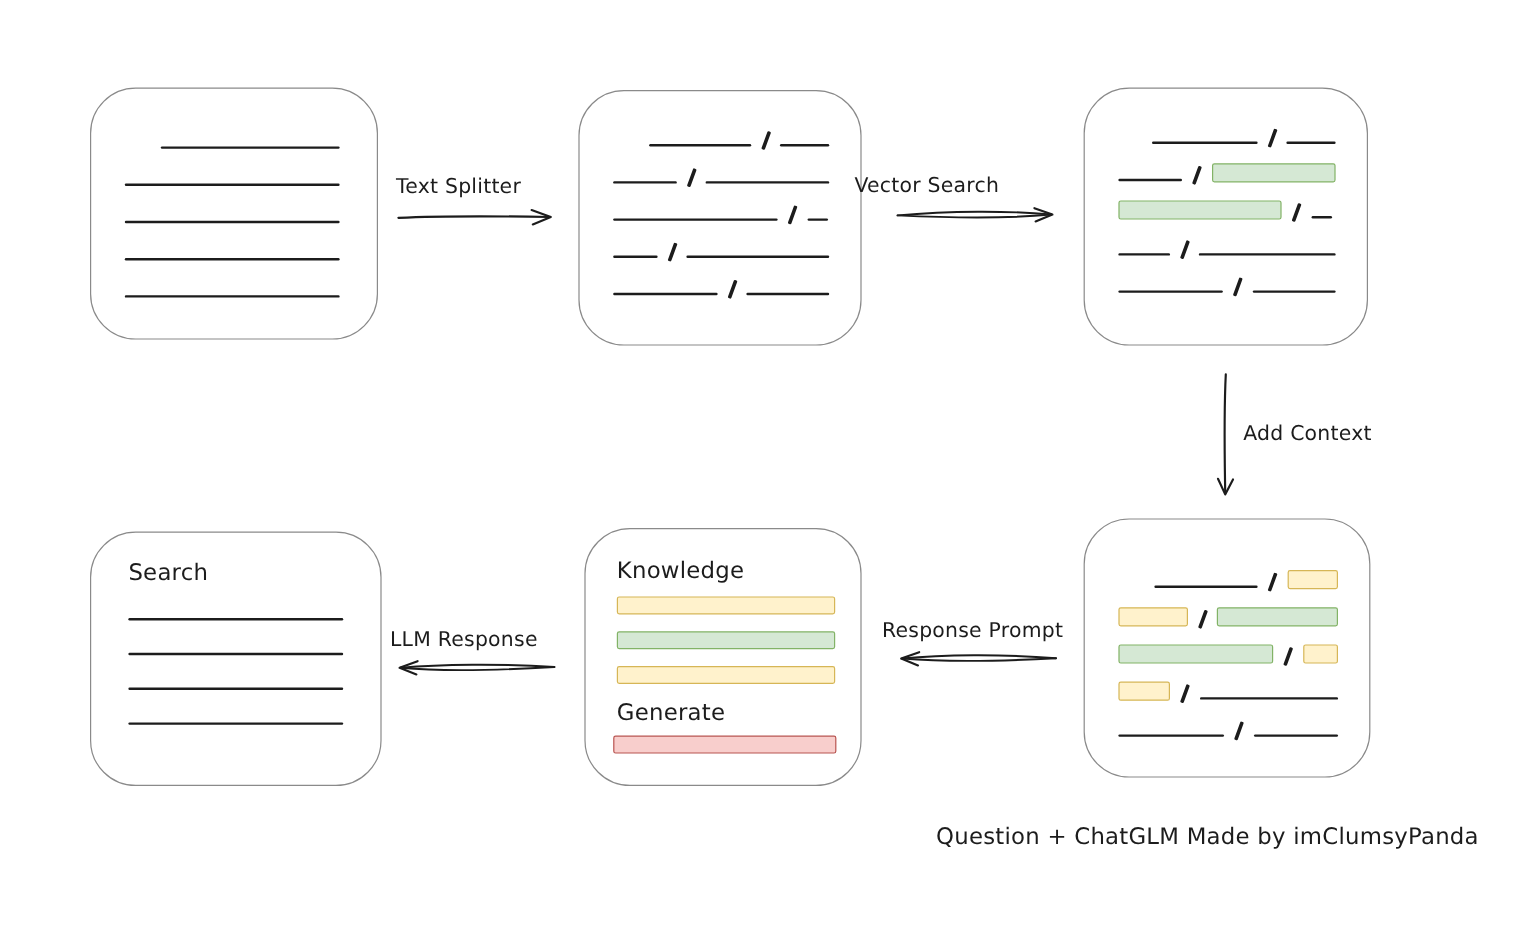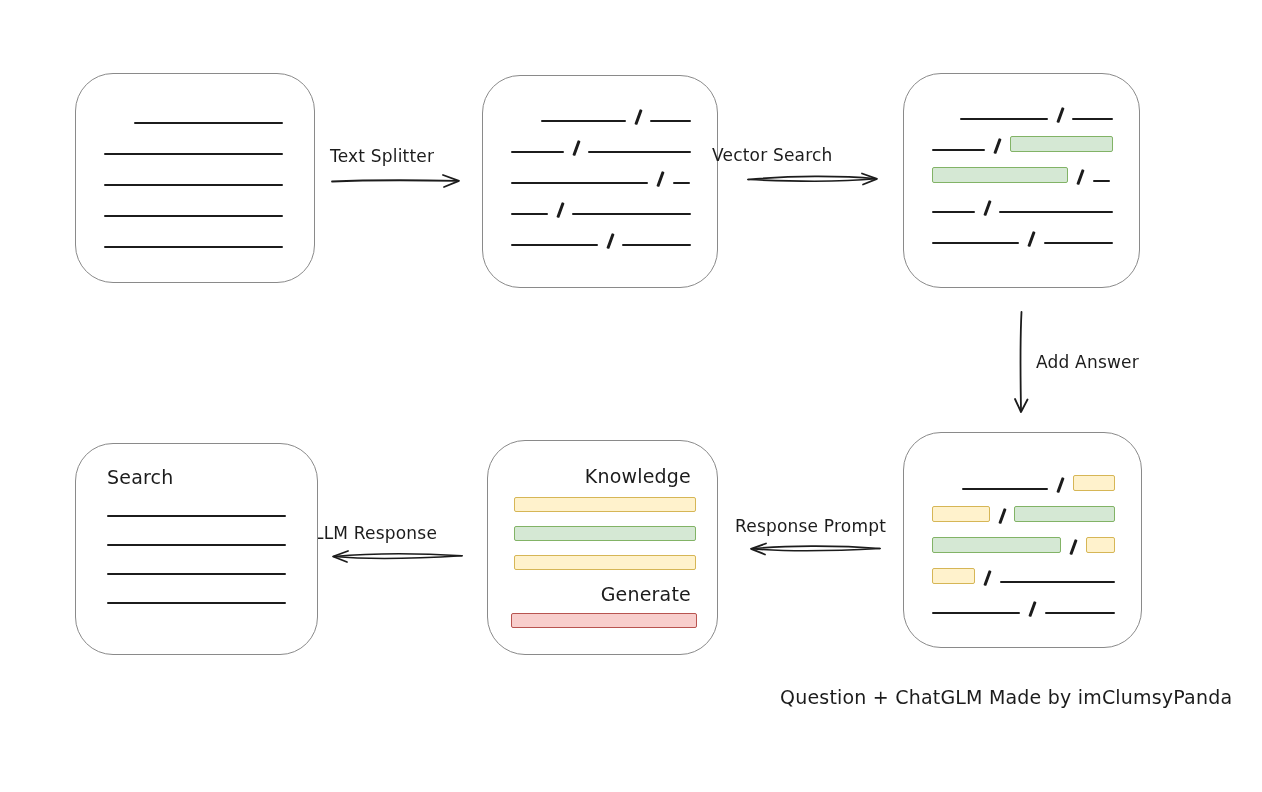--- a/index.html
+++ b/index.html
@@ -133,21 +133,21 @@
         <div class="seg-slash"></div>
         <div class="seg-line" style="width: 70px;"></div>
       </div>
     </div>
 </div>
 
 <svg class="arrow-svg" style="left:1012px; top:310px;" width="18" height="108" viewBox="0 0 18 108">
   <path d="M9.5,2 C7.8,35 8.5,68 9,100" stroke-width="1.8"></path>
   <path d="M3,89 L9,102 L15.5,89.5" stroke-width="1.8"></path>
 </svg>
-<div class="arrow-label" style="left:1036px; top:352px; text-align:left;">Add Answer</div>
+<div class="arrow-label" style="left:1036px; top:352px; text-align:left;">Add Context</div>
 
 <div class="box" style="left:903px; top:432px; width:239px; height:216px;">
   <div class="rows" style="top:27px;">
       <div class="row" style="margin-left: 30px;">
         <div class="seg-line" style="width: 95px;"></div>
         <div class="seg-slash"></div>
         <div class="seg-box yellow" style="width: 44px;"></div>
       </div>
       <div class="row">
         <div class="seg-box yellow" style="width: 59px;"></div>
@@ -172,34 +172,34 @@
     </div>
 </div>
 
 <div class="arrow-label" style="left:735px; top:516px; width:150px;">Response Prompt</div>
 <svg class="arrow-svg" style="left:740px; top:541px;" width="142" height="16" viewBox="0 0 142 16">
   <path d="M140,7.5 C95,4 45,4.5 12,7.8" stroke-width="1.6"></path>
   <path d="M140,7.5 C95,10 45,10.5 12,7.8" stroke-width="1.6"></path>
   <path d="M26,2.5 L11,7.8 L25,13.5" stroke-width="1.8"></path>
 </svg>
 
-<div class="box" style="left:487px; top:440px; width:231px; height:215px;text-align:right;">
+<div class="box" style="left:487px; top:440px; width:231px; height:215px;">
   <div style="position:absolute; left:26px; right:26px; top:24px;">
     <div class="box-label">Knowledge</div>
     <div>
         <div class="bar yellow" style="margin-top: 10px;"></div>
         <div class="bar green" style="margin-top: 14px;"></div>
         <div class="bar yellow" style="margin-top: 14px;"></div>
       </div>
     <div class="box-label" style="margin-top:13px;">Generate</div>
     <div class="bar red" style="margin-top:8px; width:186px; margin-left:-3px;"></div>
   </div>
 </div>
 
-<div class="arrow-label" style="left:314px; top:523px; width:140px;">LLM Response</div>
+<div class="arrow-label" style="left:325px; top:523px; width:140px;">LLM Response</div>
 <svg class="arrow-svg" style="left:322px; top:549px;" width="142" height="16" viewBox="0 0 142 16">
   <path d="M140,6.8 C95,4 45,4.5 12,7.5" stroke-width="1.6"></path>
   <path d="M140,6.8 C95,9.5 45,10.5 12,7.5" stroke-width="1.6"></path>
   <path d="M26,2 L11,7.5 L25,13" stroke-width="1.8"></path>
 </svg>
 
 <div class="box" style="left:75px; top:443px; width:243px; height:212px;">
   <div style="position:absolute; left:31px; right:26px; top:22px;">
     <div class="box-label">Search</div>
     <div>

